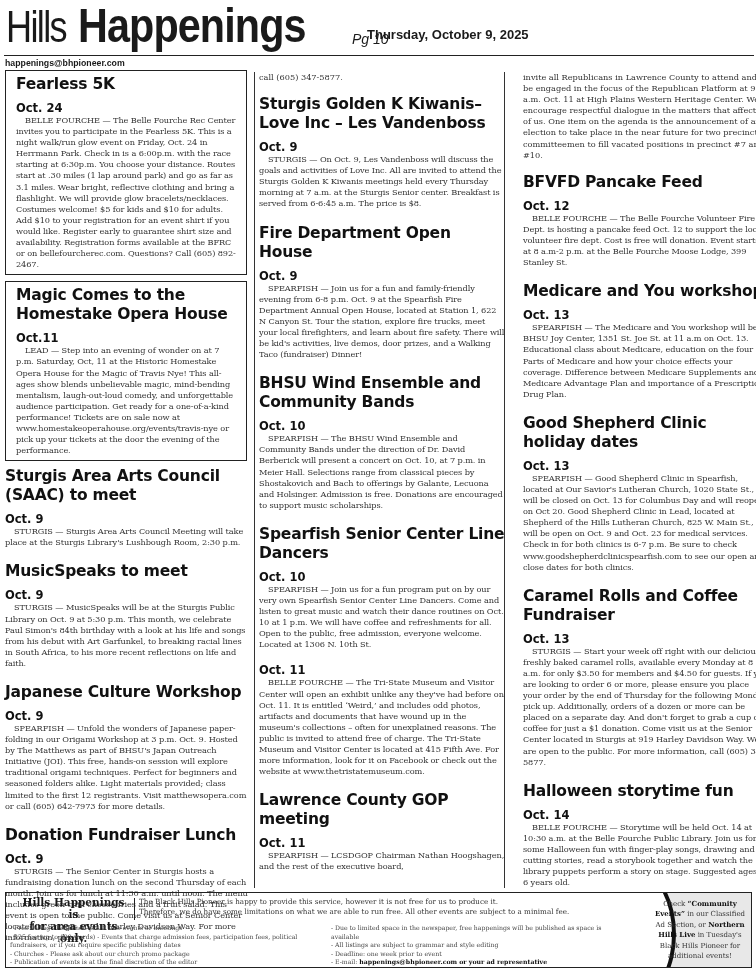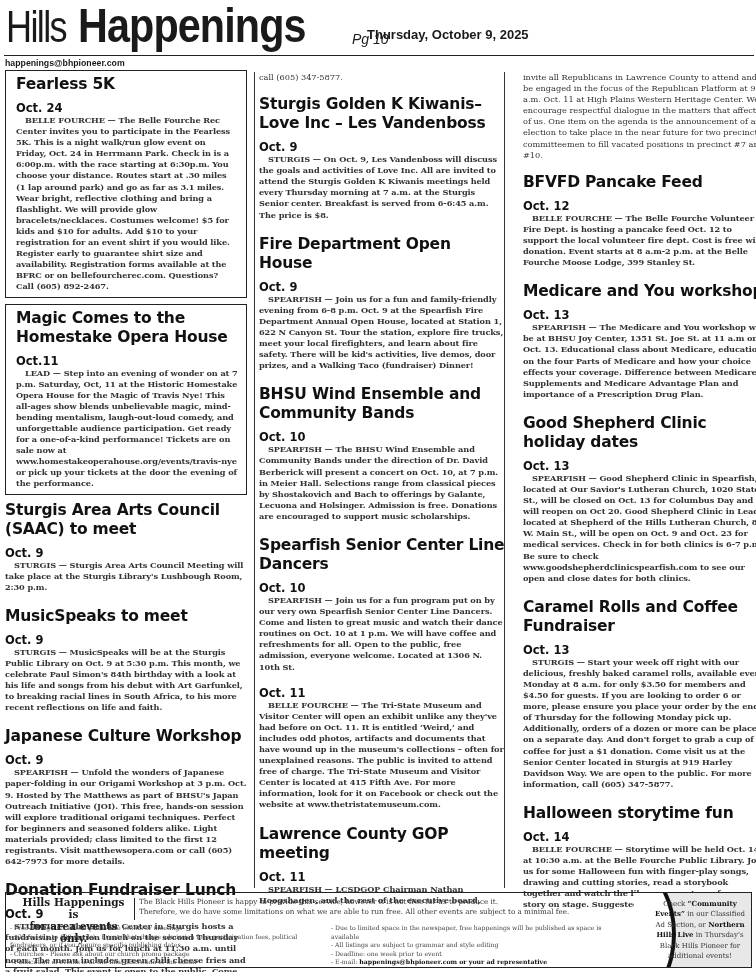--- a/index.html
+++ b/index.html
@@ -14,21 +14,21 @@
 
   .col { position:absolute; top:70px; width:244px; }
   .col1 { left:5px; }
   .col2 { left:254px; width:246px; border-left:1px solid #333; padding-left:4px; top:72px; height:816px; }
   .col3 { left:504px; width:246px; border-left:1px solid #333; padding-left:18px; top:72px; height:816px; }
 
   .article { margin-bottom:14px; }
   .boxed { border:1.5px solid #222; padding:4px 8px 4px 10px; margin-bottom:6px; width:222px; }
   .headline { font-family:"DejaVu Sans", sans-serif; font-weight:bold; font-size:15.5px; line-height:19px; letter-spacing:-0.2px; color:#111; }
   .dateline { font-family:"DejaVu Sans", sans-serif; font-weight:bold; font-size:11.5px; line-height:13px; color:#111;margin-top:8px; }
-  .body { font-family:"DejaVu Serif", serif; font-size:8.2px; line-height:11.1px; color:#333; text-indent:9px; letter-spacing:-0.1px;font-weight:bold; }
+  .body { font-family:"DejaVu Serif", serif; font-size:8.2px; line-height:11.1px; color:#333; text-indent:9px; letter-spacing:-0.1px; }
   .continued { font-family:"DejaVu Serif", serif; font-size:8.2px; line-height:11.1px; color:#333; margin-bottom:12px; }
 
   .footer { position:absolute; left:5px; top:892px; width:745px; height:74px; border:1px solid #222; }
   .foot-title { position:absolute; left:10px; top:3px; font-family:"DejaVu Serif", serif; font-weight:bold; font-size:10.5px; line-height:12px; text-align:center; width:115px; }
   .foot-vbar { position:absolute; left:128px; top:5px; height:22px; border-left:1px solid #222; }
   .foot-intro { position:absolute; left:133px; top:4px; font-family:"DejaVu Serif", serif; font-size:7.2px; line-height:10px; color:#333; width:480px; }
   .foot-list-l { position:absolute; left:4px; top:31px; width:315px; font-family:"DejaVu Serif", serif; font-size:6.2px; line-height:8.6px; color:#444; }
   .foot-list-r { position:absolute; left:325px; top:31px; width:300px; font-family:"DejaVu Serif", serif; font-size:6.2px; line-height:8.6px; color:#444; }
   .foot-list-l div, .foot-list-r div { margin:0; }
   .foot-callout { position:absolute; left:628px; top:0; width:117px; height:74px; background:#e8e8e8; overflow:hidden; }
@@ -160,15 +160,15 @@
     <div>- Publication of events is at the final discretion of the editor</div>
   </div>
   <div class="foot-list-r">
     <div>- Due to limited space in the newspaper, free happenings will be published as space is available</div>
     <div>- All listings are subject to grammar and style editing</div>
     <div>- Deadline: one week prior to event</div>
     <div><span>- E-mail: </span><b class="dark">happenings@bhpioneer.com or your ad representative</b></div>
   </div>
   <div class="foot-callout">
     <div class="foot-arc"></div>
-    <div class="foot-callout-text"><span>Check </span><b class="dark">“Community Events”</b><span> in our Classified Ad Section, or </span><b class="dark">Northern Hills Live</b><span> in Thursday's Black Hills Pioneer for additional events!</span></div>
+    <div class="foot-callout-text"><span>Check </span><b class="dark">“Community Events”</b><span> in our Classified Ad Section, or </span><b class="dark">Northern Hills Live</b><span> in Tuesday's Black Hills Pioneer for additional events!</span></div>
   </div>
 </div>
 
 </body></html>

